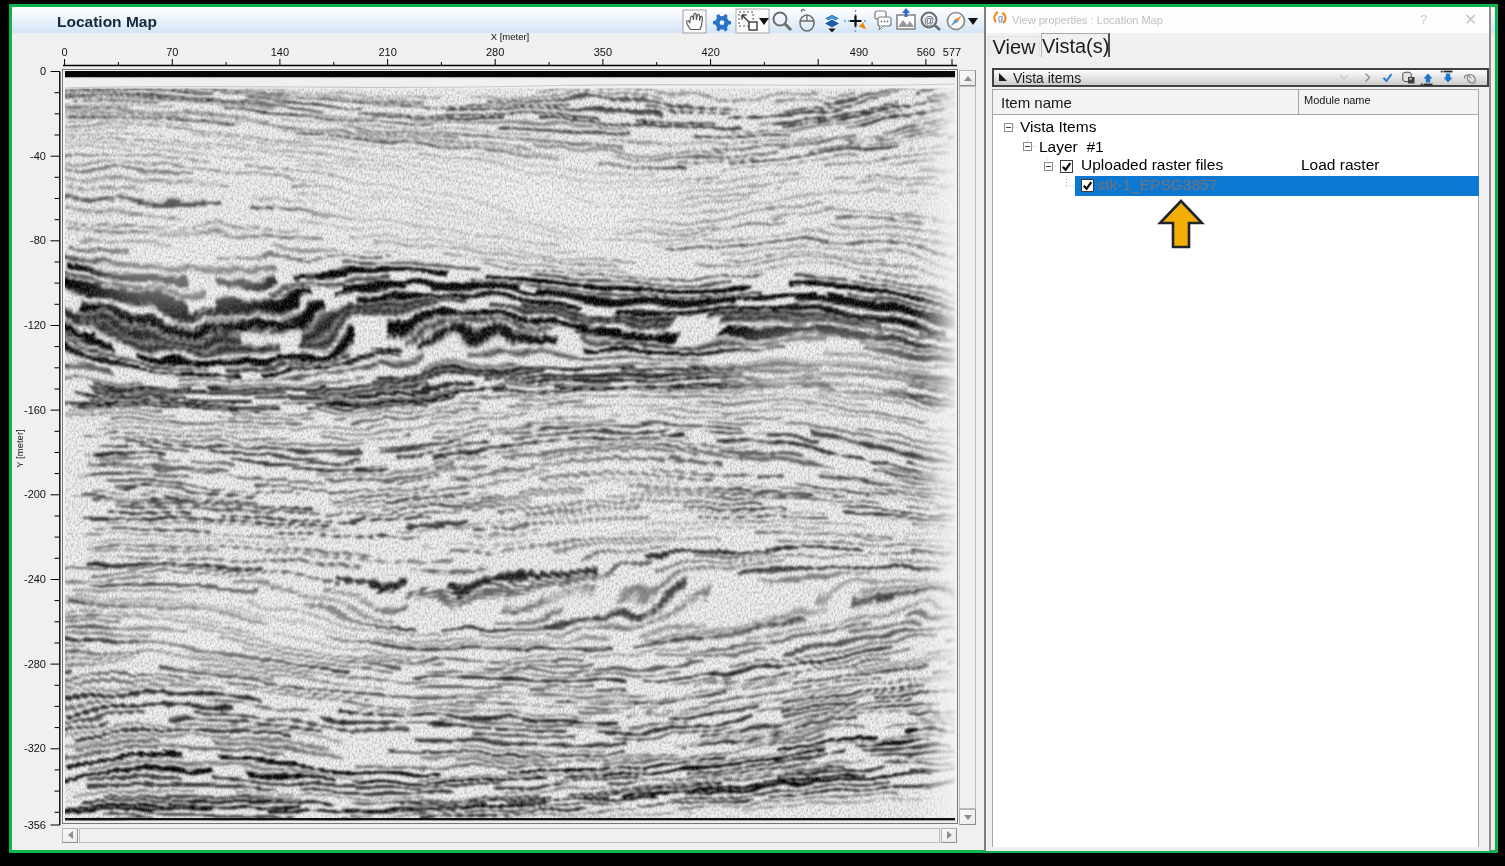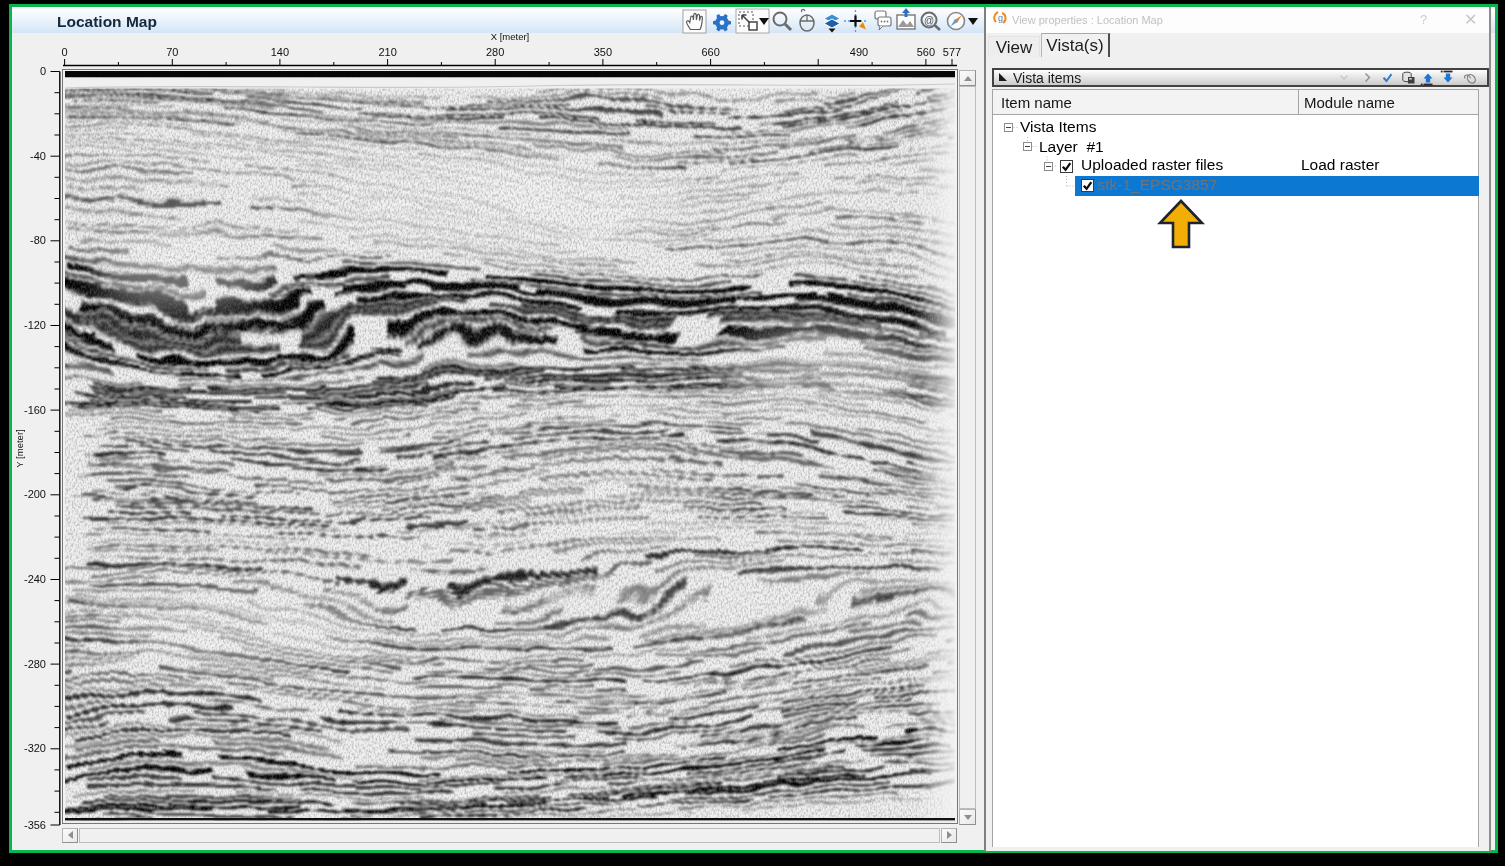--- a/index.html
+++ b/index.html
@@ -24,33 +24,33 @@
   .tri { position:absolute; width:0; height:0; }
   #vsb { left:959px; top:70px; width:17px; height:755px; background:#f3f3f3; }
   #hsb { left:62px; top:828px; width:895px; height:15px; background:#f3f3f3; }
   
   #dlg { left:984px; top:7px; width:507px; height:844px; background:#f0f0f0;
      border-left:2px solid #7f7f7f; border-right:2px solid #8d8d8d; }
   #dtitle { left:986px; top:7px; width:503px; height:26px; background:#fdfdfd; }
   #dtitletext { left:1012px; top:14px; font-size:11px; color:#c0c0c0; }
   #dhelp { left:1420px; top:12px; font-size:13px; color:#cccccc; }
   #dclose { left:1464px; top:10px; font-size:16px; color:#c6c6c6; }
-  .tab { position:absolute; font-size:17px; color:#1c1c1c; text-align:center; }
+  .tab { position:absolute; font-size:20px; color:#1c1c1c; text-align:center; }
   #tabview { left:988px; top:36px; width:52px; height:21px; line-height:21px;
       background:#eee; border:1px solid #e3e3e3; border-bottom:none;}
   #tabvista { left:1041px; top:33px; width:69px; height:24px; line-height:24px;
       background:#f1f1f1; border-top:1px solid #a8a8a8; border-left:1px solid #b5b5b5;
       border-right:2px solid #4e4e4e; }
   #vbar { left:992px; top:68px; width:497px; height:19px;
       background:linear-gradient(180deg,#fefefe,#cbcbcb); border:2px solid #424242; }
   #vbartext { left:1013px; top:70px; font-size:14px; color:#1a1a1a; }
   #thead { left:992px; top:89px; width:487px; height:26px; background:#f3f3f3;
       border:1px solid #a5a5a5; }
   #theadname { left:1001px; top:94px; font-size:15px; color:#151515; }
-  #theadmod  { left:1304px; top:94px; font-size:15px; color:#151515; }
+  #theadmod  { left:1304px; top:94px; font-size:11px; color:#151515; }
   #theaddiv { left:1298px; top:90px; width:1px; height:24px; background:#a5a5a5; }
   #treebox { left:992px; top:115px; width:487px; height:732px; background:#fff;
       border-left:1px solid #a5a5a5; border-right:1px solid #a5a5a5; }
   .trow { position:absolute; font-size:15.5px; color:#000; }
   .expander { position:absolute; width:9px; height:9px; border:1px solid #8c8c8c;
       background:#fff; }
   .expander:after { content:""; position:absolute; left:1px; top:3px; width:5px;
       height:1px; background:#444; }
   .cbx { position:absolute; width:13px; height:13px; border:1.5px solid #3a3a3a;
       background:#fff; }
@@ -107,21 +107,21 @@
     <path d="M270.5,18.5 L278,13.5 l-3,-2.5 z" fill="#58a0d8"></path>
     <path d="M288,10 h10 l-5,7 z" fill="#111"></path>
   </svg>
 
   <div class="xl" style="left:39.6px">0</div>
 <div class="xl" style="left:147.3px">70</div>
 <div class="xl" style="left:254.9px">140</div>
 <div class="xl" style="left:362.6px">210</div>
 <div class="xl" style="left:470.2px">280</div>
 <div class="xl" style="left:577.9px">350</div>
-<div class="xl" style="left:685.6px">660</div>
+<div class="xl" style="left:685.6px">420</div>
 <div class="xl" style="left:834px">490</div>
 <div class="xl" style="left:900.9px">560</div>
 <div class="xl" style="left:927.0px">577</div>
   <div class="yl" style="top:65.0px">0</div>
 <div class="yl" style="top:149.7px">-40</div>
 <div class="yl" style="top:234.3px">-80</div>
 <div class="yl" style="top:319.0px">-120</div>
 <div class="yl" style="top:403.6px">-160</div>
 <div class="yl" style="top:488.3px">-200</div>
 <div class="yl" style="top:573.0px">-240</div>

